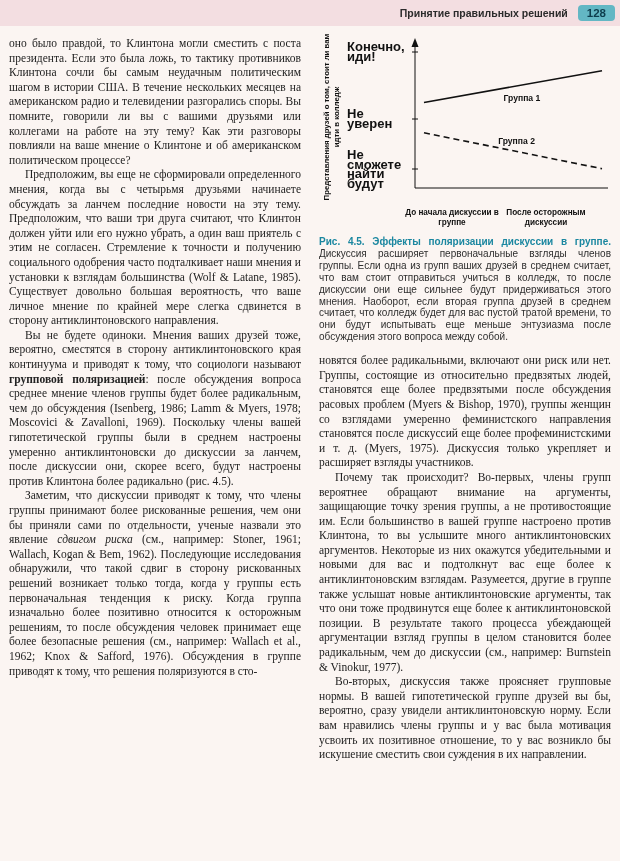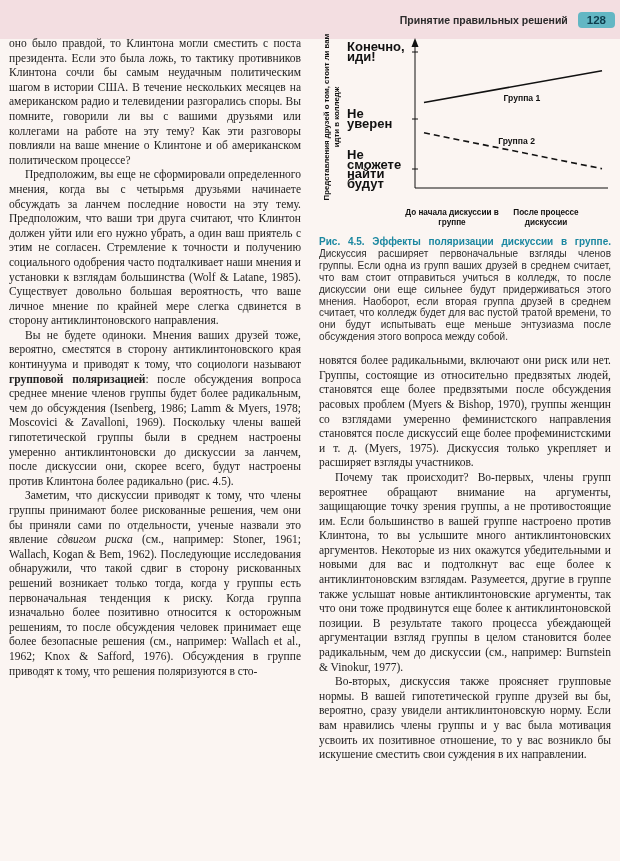--- a/index.html
+++ b/index.html
@@ -6,21 +6,21 @@
   html,body{width:620px;height:861px;}
   body{
     background:#fbf5f2;
     font-family:"Liberation Serif",serif;
     color:#222;
     overflow:hidden;
   }
   .page{width:620px;height:861px;position:relative;}
   
   .page-header{
-    position:absolute;top:0;left:0;right:0;height:39px;
+    position:absolute;top:0;left:0;right:0;height:26px;
     background:var(--band,#f3dee1);
     display:flex;align-items:center;justify-content:flex-end;gap:10px;
     padding-right:5px;
   }
   .header-title{
     font-family:"Liberation Sans",sans-serif;
     font-size:10.5px;font-weight:bold;color:#2b2b2b;
   }
   .page-badge{
     background:var(--badge,#63b7c4);
@@ -133,21 +133,21 @@
                 <line x1="2" y1="131" x2="8" y2="131" stroke="#111" stroke-width="1"></line>
                 <polygon points="1.5,9 8.5,9 5,0" fill="#111"></polygon>
                 <line x1="14" y1="64.44" x2="192" y2="32.7" stroke="#111" stroke-width="1.6"></line>
                 <text x="111.9" y="62.983000000000004" class="series-label">Группа 1</text>
                 <line x1="14" y1="94.8" x2="192" y2="130.68" stroke="#111" stroke-width="1.6" stroke-dasharray="6,4"></line>
                 <text x="106.56" y="106.4576" class="series-label">Группа 2</text>
               </svg></div>
         </div>
         <div class="xlabels" id="xlabels">
             <span class="xlabel">До начала дискуссии в группе</span>
-            <span class="xlabel">После процессе дискуссии</span>
+            <span class="xlabel">После осторожным дискуссии</span>
           </div>
       </div>
 
       <p class="caption">
         <span class="cap-strong">Рис. 4.5.</span>
         <span class="cap-strong">Эффекты поляризации дискуссии в группе.</span>
         <span>Дискуссия расширяет первоначальные взгляды членов группы. Если одна из групп ваших друзей в среднем считает, что вам стоит отправиться учиться в колледж, то после дискуссии они еще сильнее будут придерживаться этого мнения. Наоборот, если вторая группа друзей в среднем считает, что колледж будет для вас пустой тратой времени, то они будут испытывать еще меньше энтузиазма после обсуждения этого вопроса между собой.</span>
       </p>
 
       <div id="right-col">

